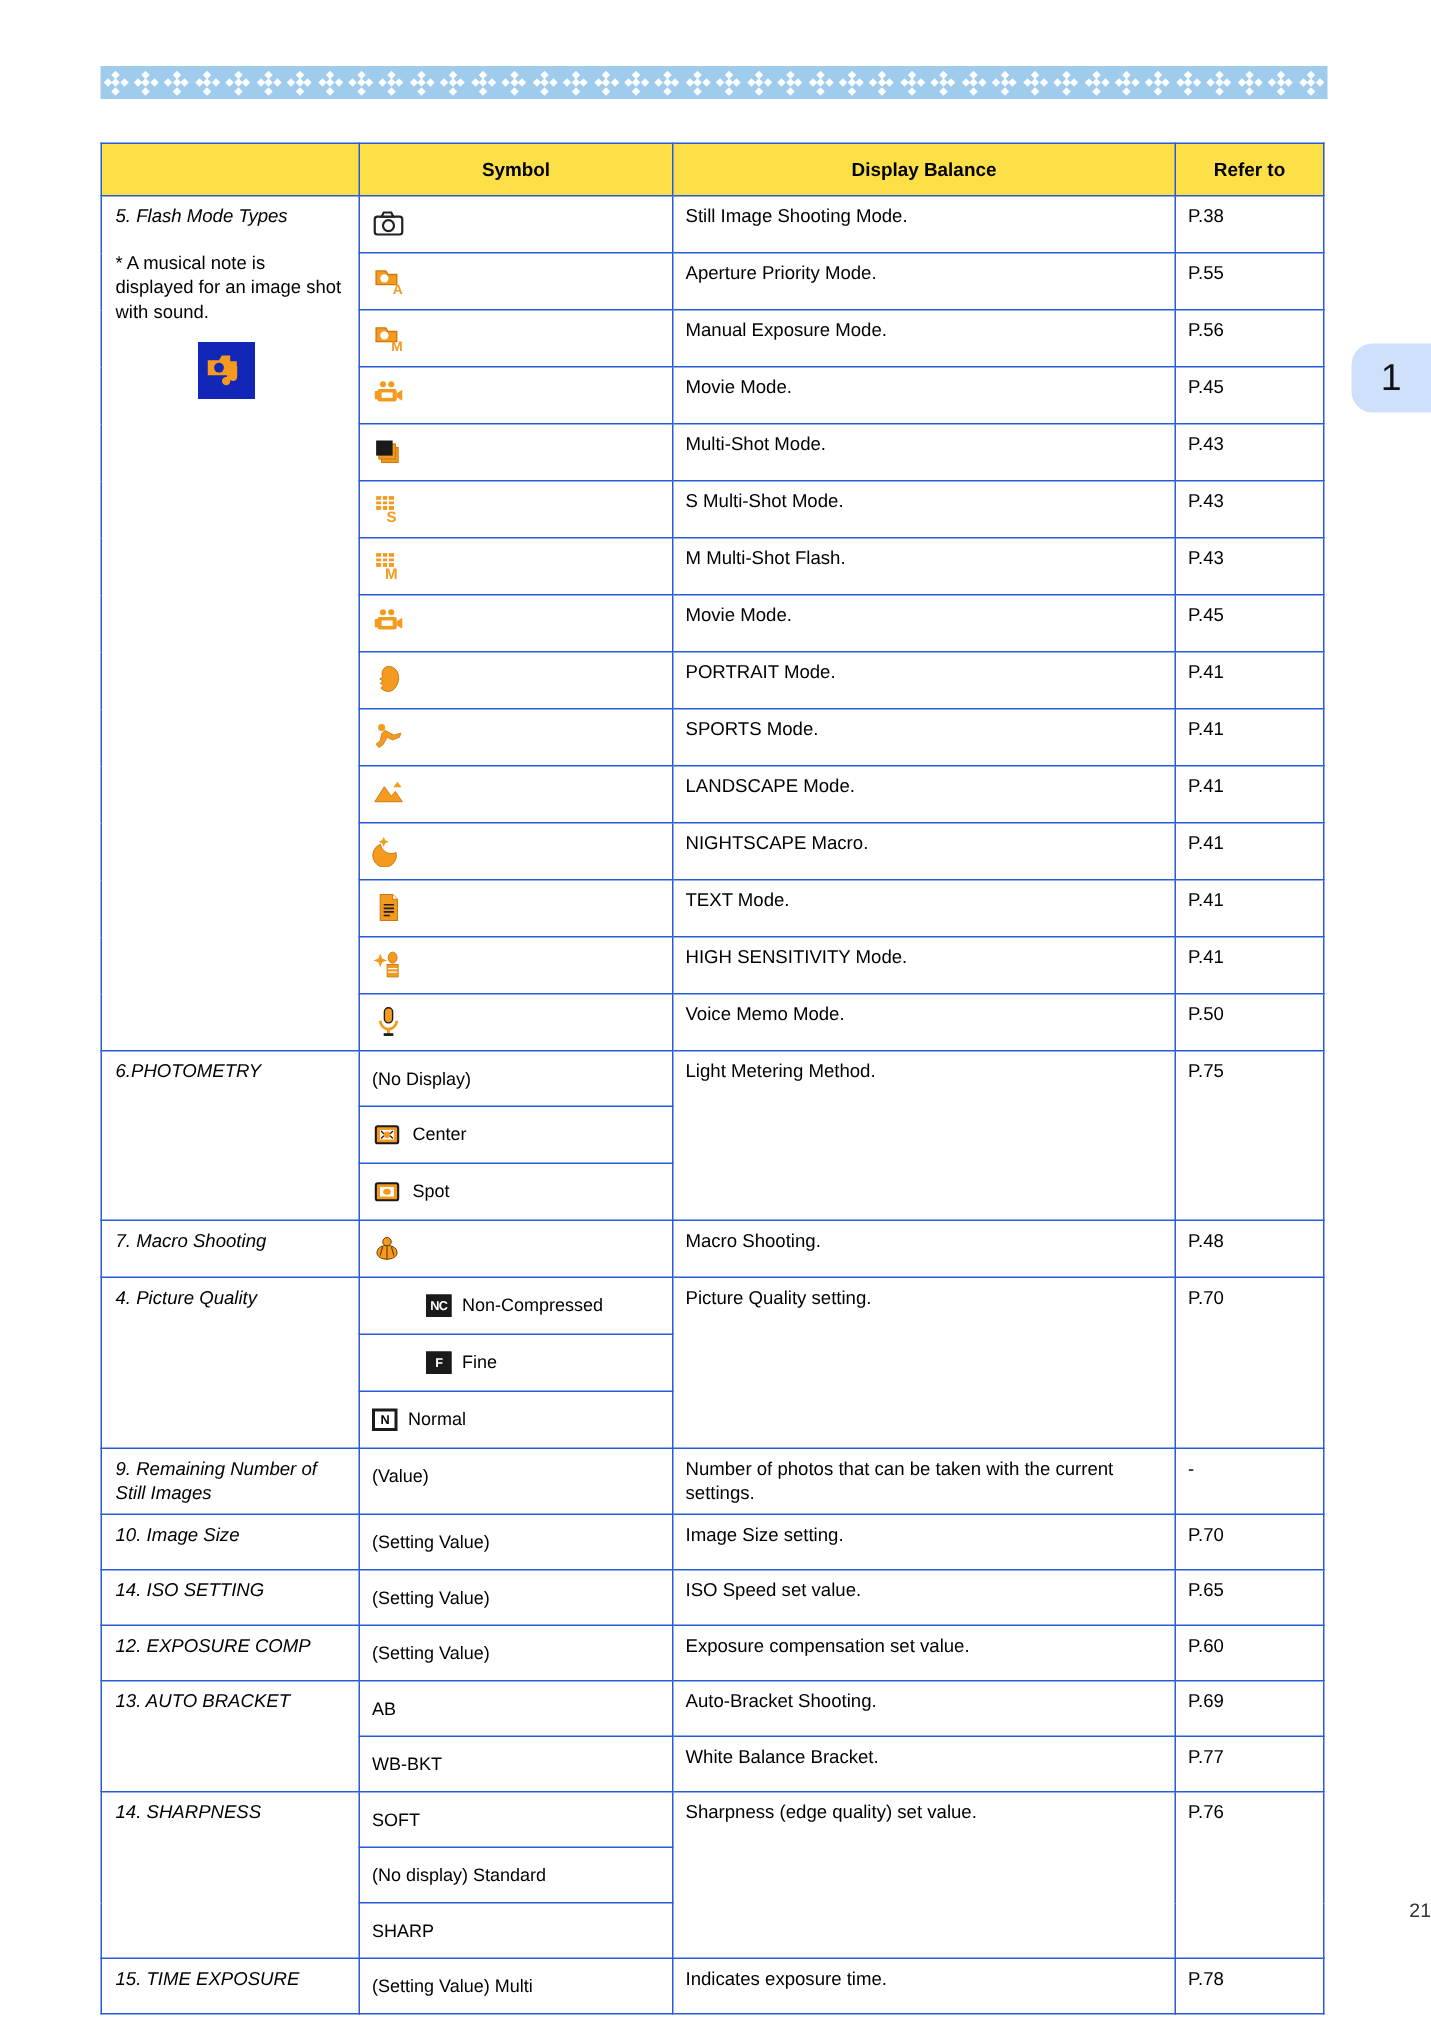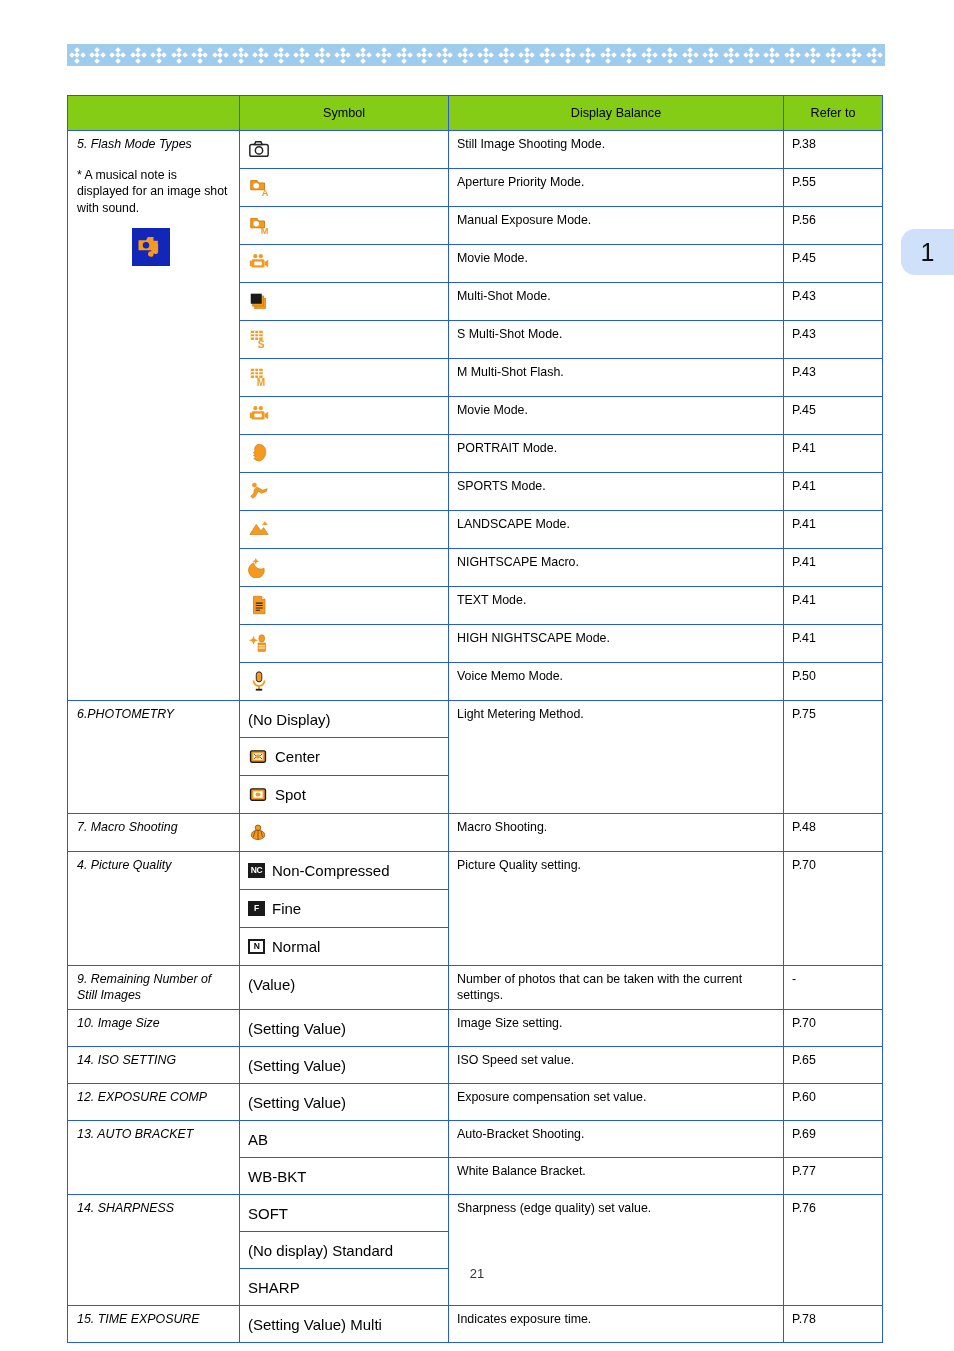--- a/index.html
+++ b/index.html
@@ -87,23 +87,23 @@
   #spec-table col.c-disp   { width: 335px; }
   #spec-table col.c-ref    { width: 99px; }
 
   #spec-table td, #spec-table th {
     border: 1px solid #2a5bd7;
     padding: 0;
     vertical-align: top;
     background: #ffffff;
   }
   #spec-table thead th {
-    background: #84cc16;
+    background: #fde047;
     text-align: center;
-    font-weight: normal;
+    font-weight: bold;
     font-size: 12.6px;
     height: 34px;
     vertical-align: middle;
   }
   .cell {
     padding: 6px 8px 6px 8px;
     line-height: 1.25;
   }
   .cell.pad-item  { padding-left: 9px; font-style: italic; }
 
@@ -114,39 +114,39 @@
 
   tr.icon-row td.symbol-cell { height: 37px; }
 
   .sym-wrap {
     display: flex;
     align-items: center;
     gap: 7px;
     padding: 5px 8px;
     min-height: 26px;
   }
-  .sym-label { font-size: 15px; }
+  .sym-label { font-size: 12px; }
 
   .note-block {
     padding: 8px 9px 6px 9px;
     line-height: 1.35;
     font-size: 12.3px;
   }
   .note-icon-holder {
     margin-top: 12px;
     margin-left: 55px;
   }
 
   
   #page-number {
     position: absolute;
     left: 0;
     top: 1266px;
     width: 954px;
-    text-align: center;
+    text-align: right;
     font-size: 13px;
     color: #333333;
   }
 
   
   .ico { display: inline-block; vertical-align: middle; }
   .ico svg { display: block; }
 
   .badge-bw {
     display: inline-flex;
@@ -158,20 +158,21 @@
     color: #000000;
     font-size: 8.5px;
     font-weight: bold;
     letter-spacing: -0.4px;
     box-sizing: border-box;
     font-family: "Liberation Sans", sans-serif;
   }
   .badge-bw.filled {
     background: #1a1a1a;
     color: #ffffff;
+    margin-left: 36px;
   }
 
   .note-square {
     width: 38px; height: 38px;
     background: #1226b8;
     display: flex; align-items: center; justify-content: center;
   }
 </style>
 </head>
 <body>
@@ -748,21 +749,21 @@
               <svg width="22" height="22" viewBox="0 0 24 24">
                 <path d="M4 3 L5.4 6.6 L9 8 L5.4 9.4 L4 13 L2.6 9.4 L-1 8 L2.6 6.6 Z" transform="translate(2,1)" fill="#f59a1e"></path>
                 <ellipse cx="15" cy="7" rx="3.2" ry="4" fill="#f59a1e" stroke="#c97b10" stroke-width="0.7"></ellipse>
                 <rect x="11" y="12" width="8" height="9" fill="#f59a1e" stroke="#c97b10" stroke-width="0.7"></rect>
                 <path d="M11.5 15 H18.5 M11.5 17.5 H18.5" stroke="#fff" stroke-width="1"></path>
               </svg>
             </span>
           </div>
         </td>
         <td class="disp-cell">
-          <div class="cell">HIGH NIGHTSCAPE Mode.</div>
+          <div class="cell">HIGH SENSITIVITY Mode.</div>
         </td>
         <td class="ref-cell">
           <div class="cell">P.41</div>
         </td>
       </tr>
       <tr class="icon-row">
         <td class="symbol-cell">
           <div class="sym-wrap">
             <span class="ico">
               <svg width="22" height="22" viewBox="0 0 24 24">

